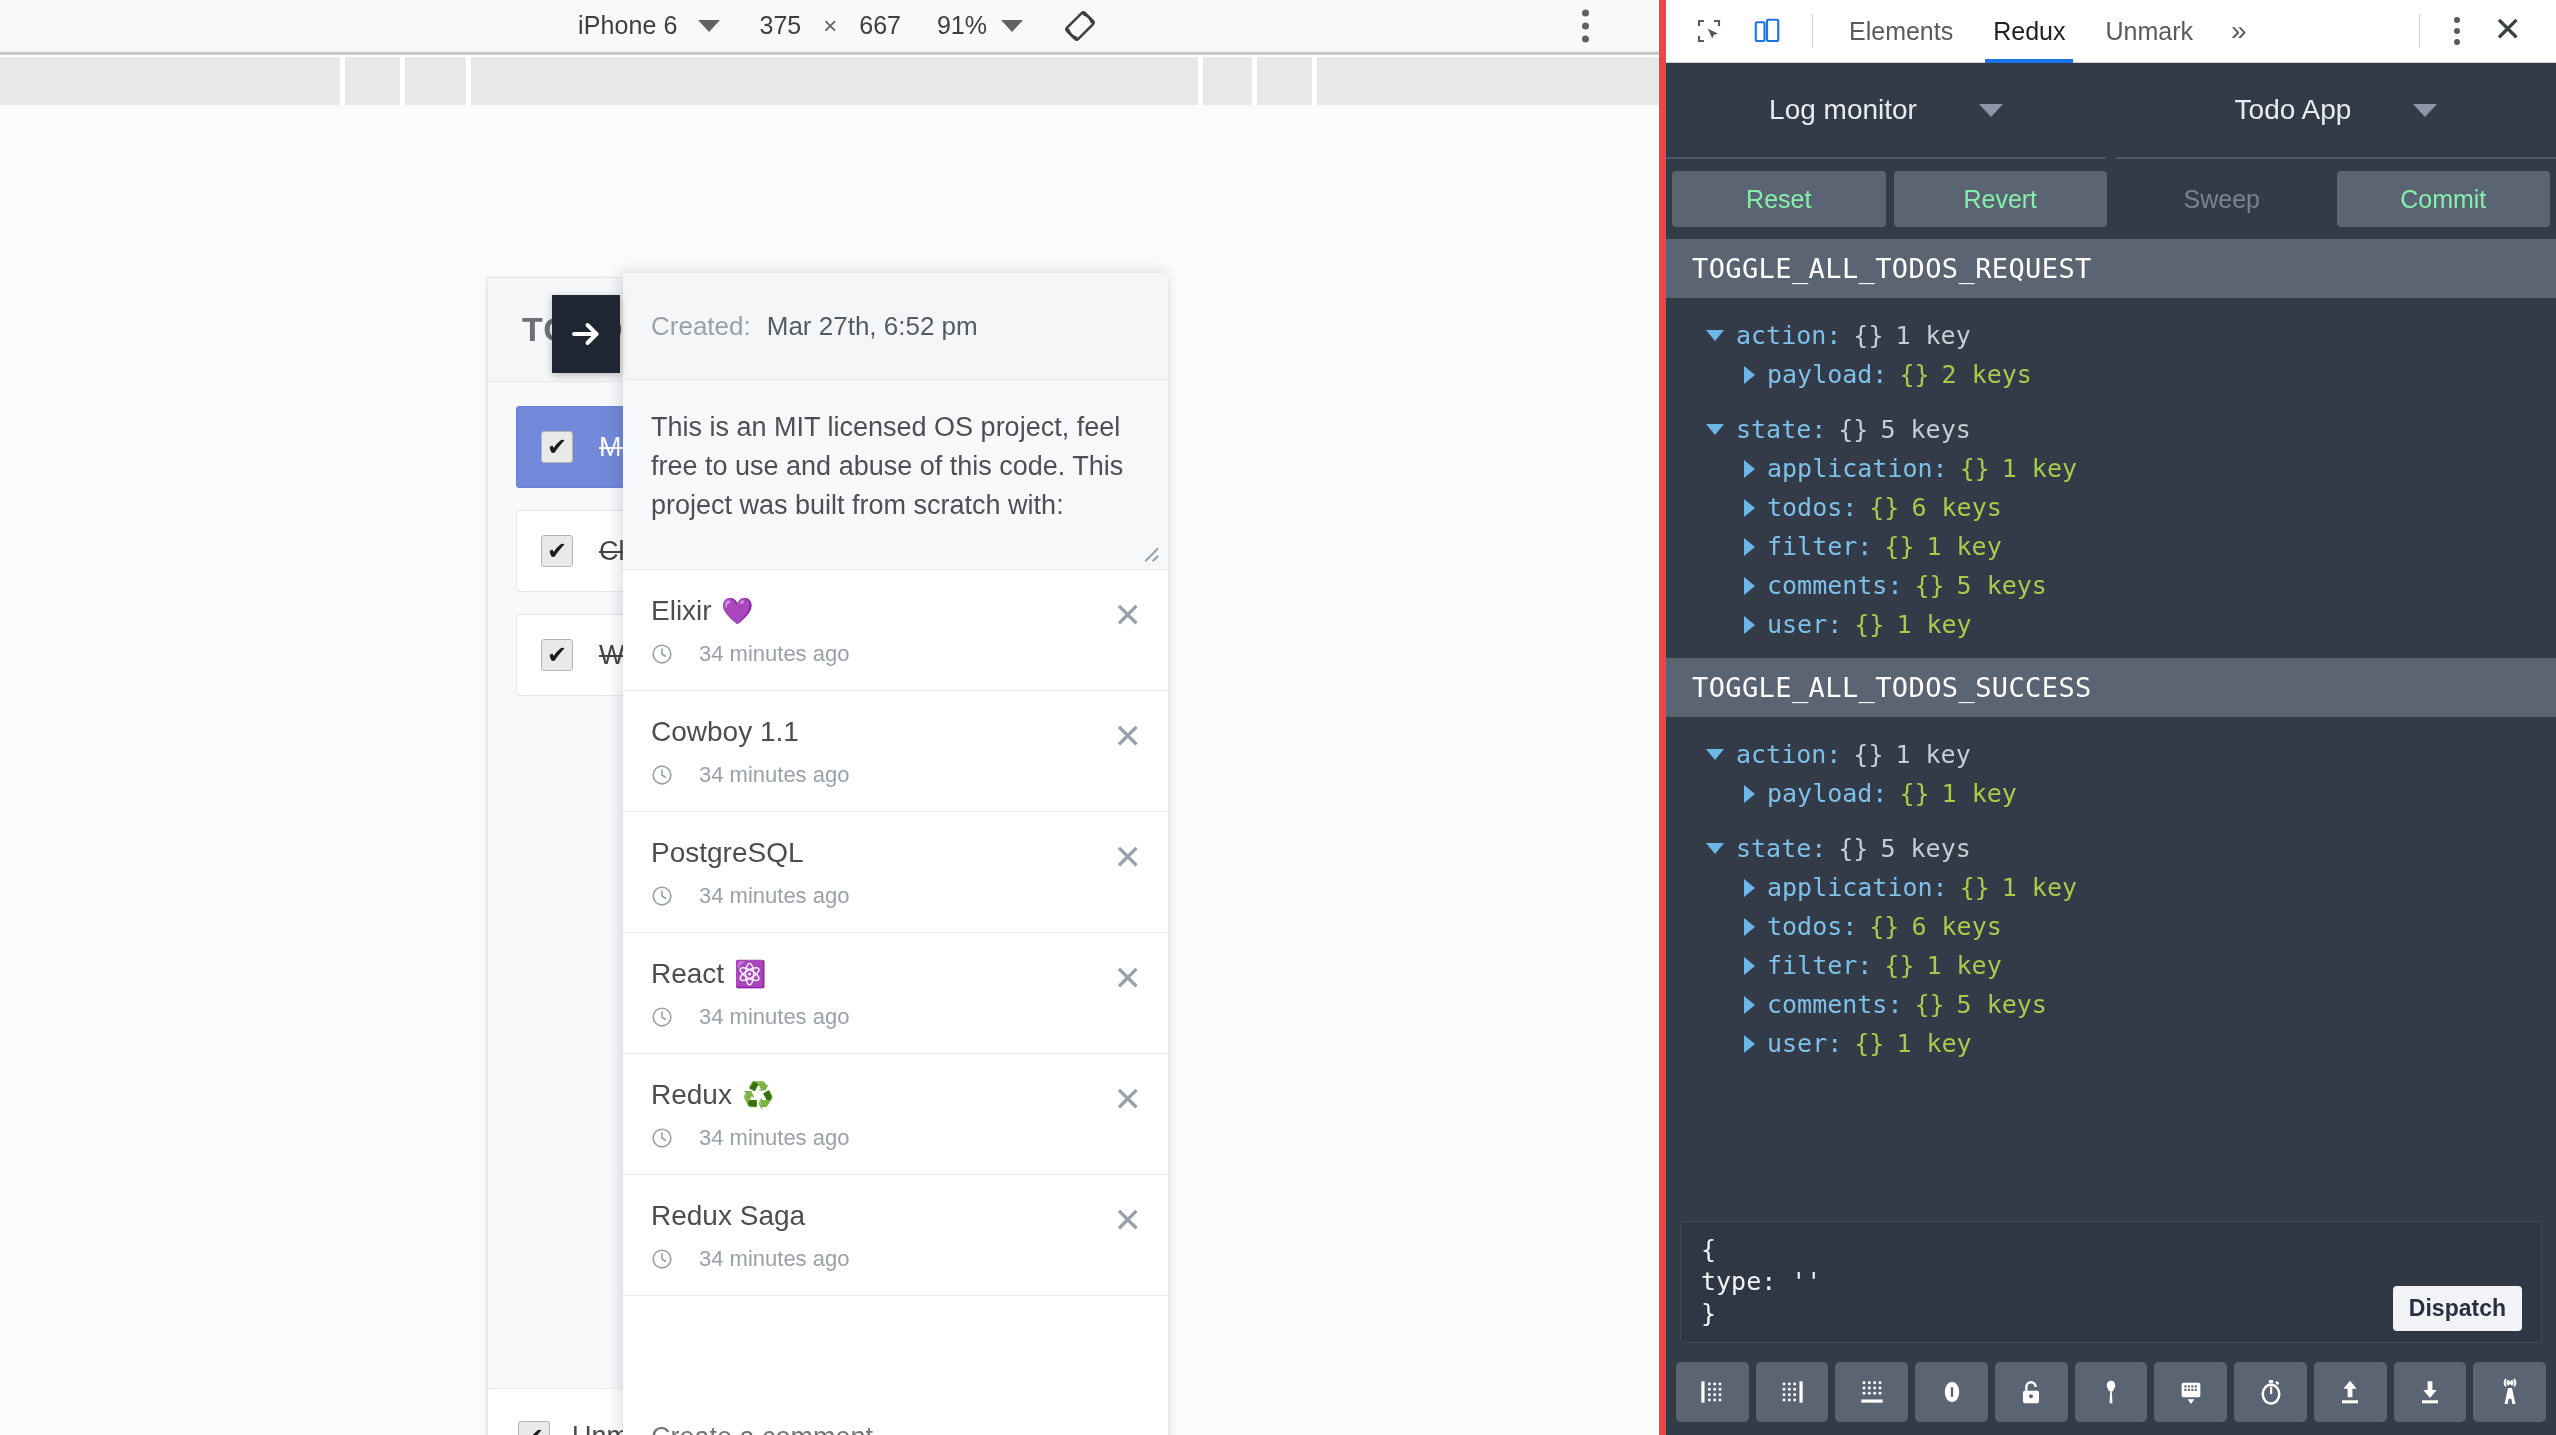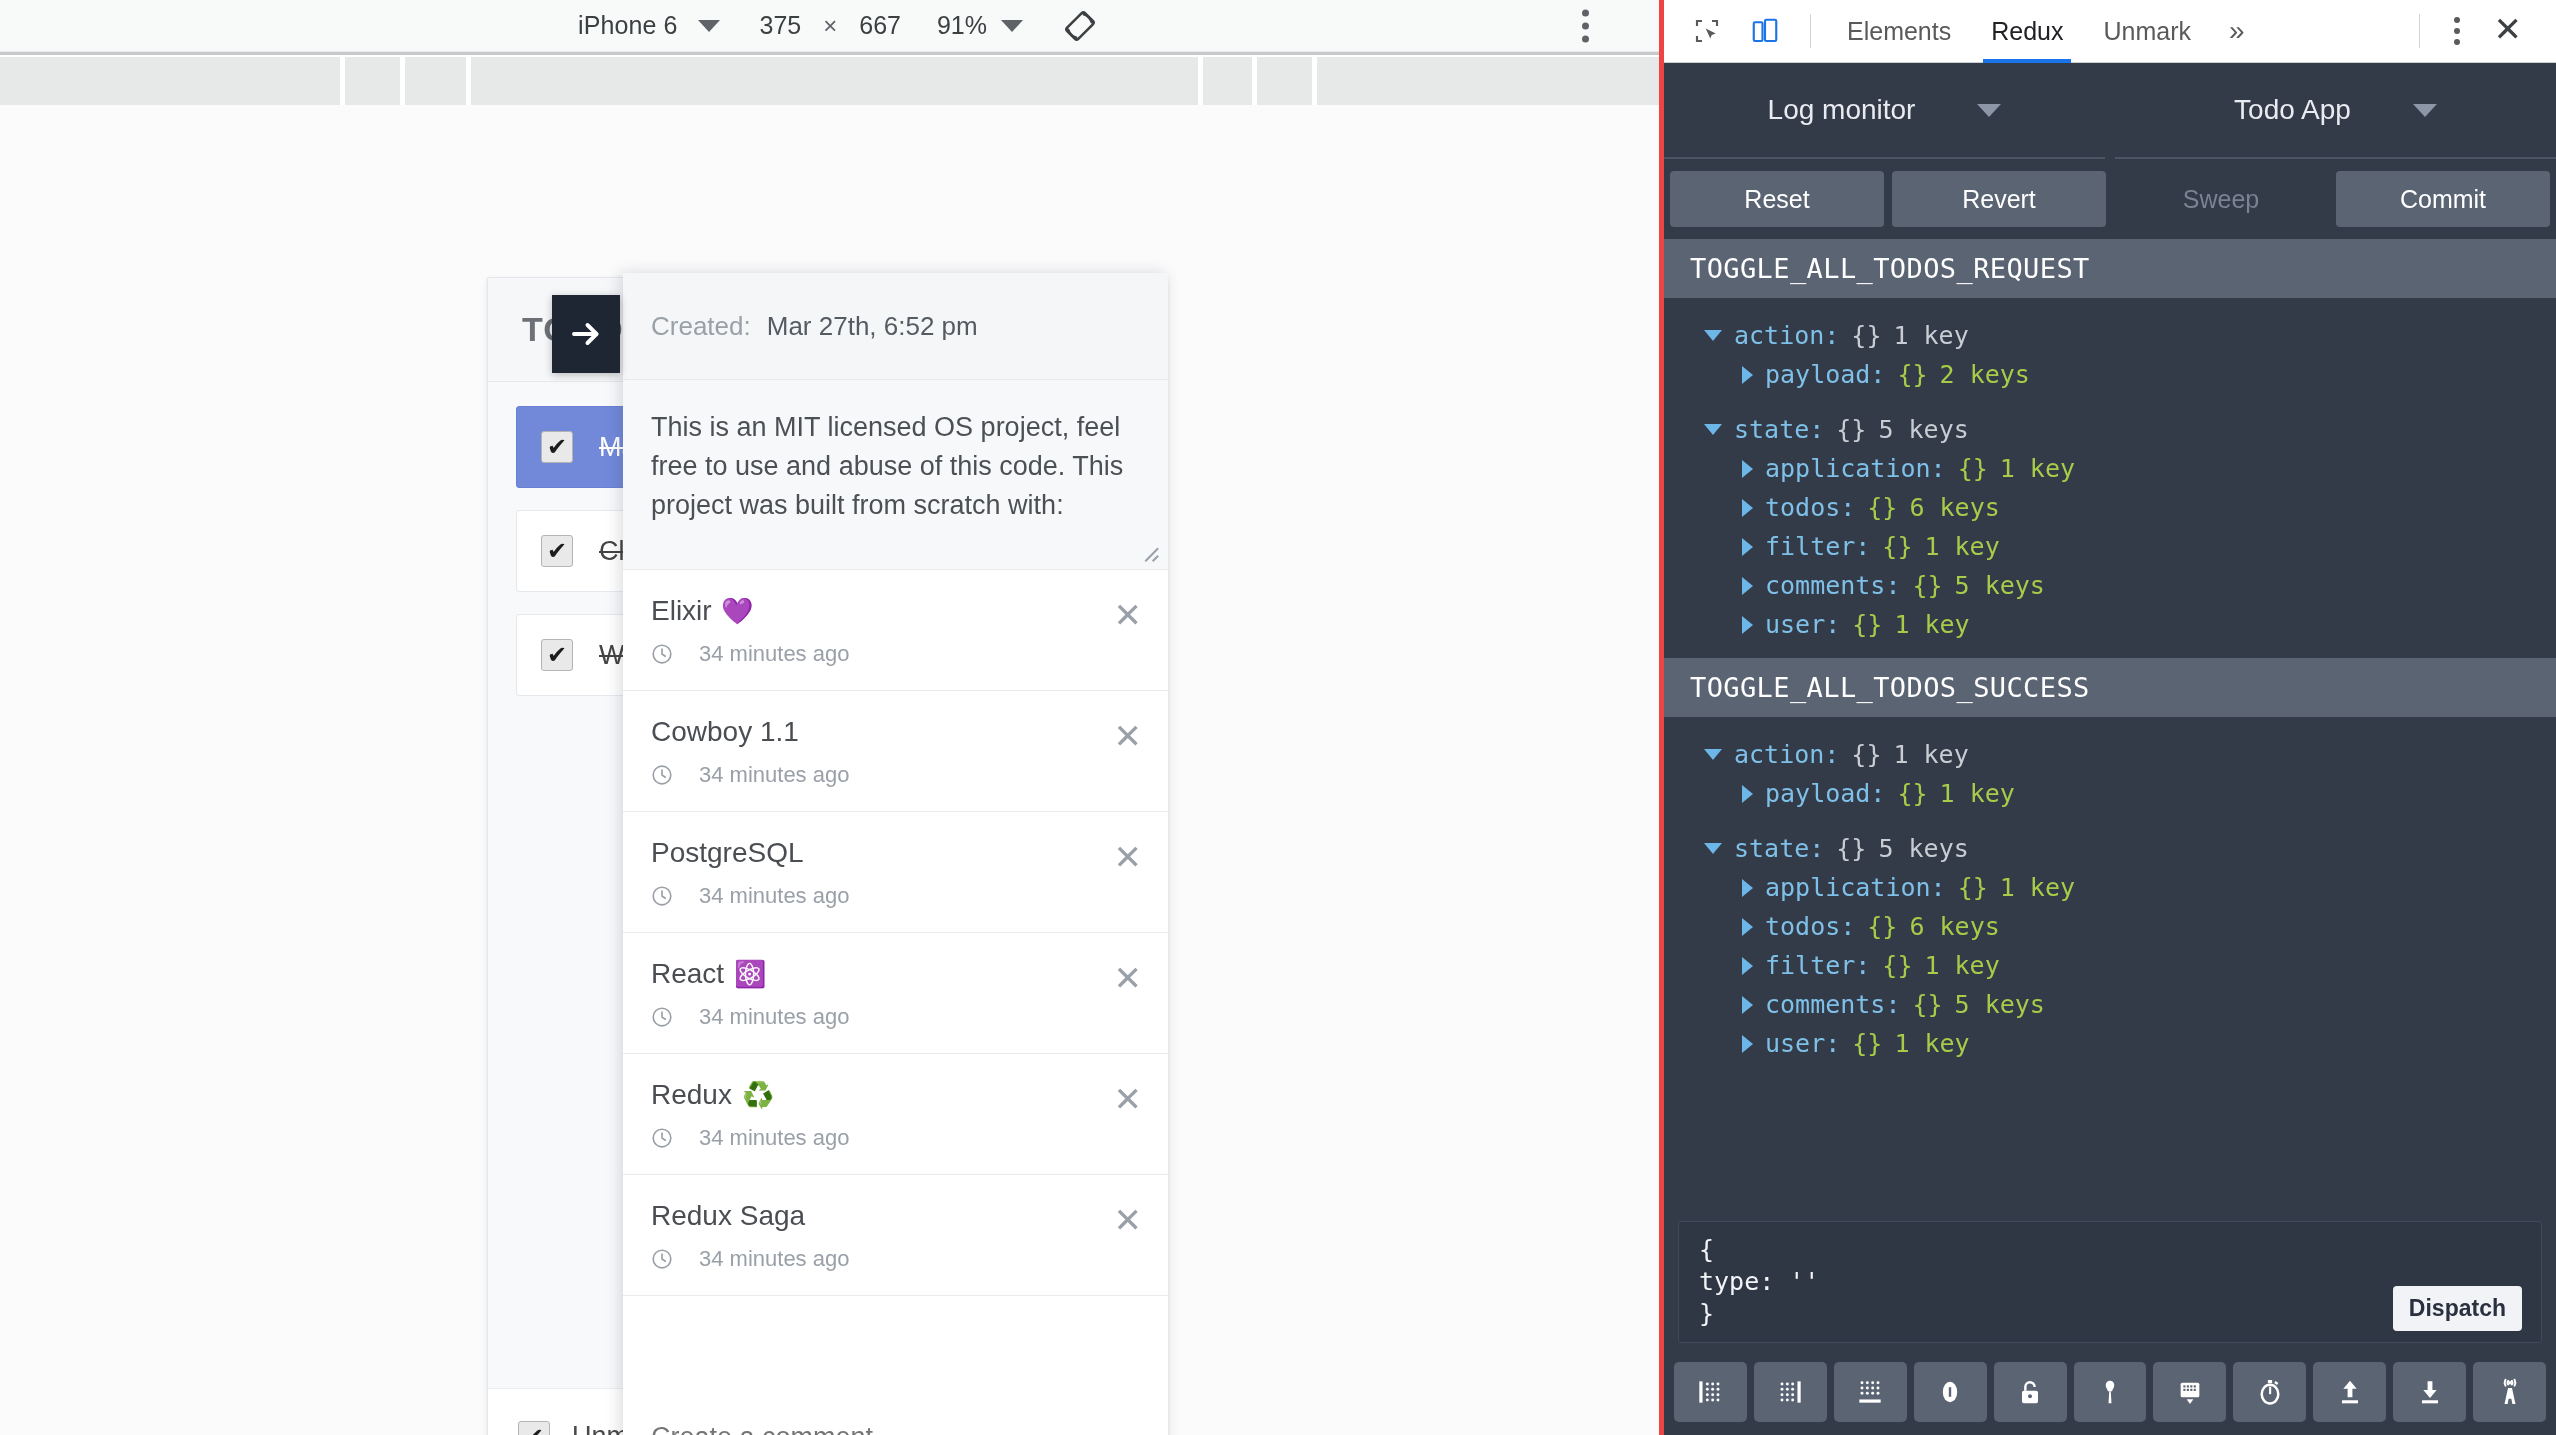--- a/index.html
+++ b/index.html
@@ -106,21 +106,21 @@
   .clock-icon { width:22px; height:22px; display:inline-block; }
   .comment-x {
     position:absolute; right:26px; top:28px; font-size:34px; color:#9aa0a8;
     font-weight:bold; line-height:1; cursor:pointer; font-family:"DejaVu Sans", sans-serif;
   }
   .comment-spacer { height:152px; background:#fff; border-bottom:1px solid #e9ebef; }
   .comment-new { height:96px; display:flex; align-items:center; padding:0 28px; background:#fff; }
   .comment-new input { border:none; outline:none; font-size:27px; color:#9aa0a8; font-family:inherit; width:100%; background:transparent; }
 
   
-  .devtools { width:897px; height:1435px; background:#333a48; display:flex; flex-direction:column; border-left:5px solid #ef4444; }
+  .devtools { width:897px; height:1435px; background:#333a48; display:flex; flex-direction:column; border-left:7px solid #ef4444; }
 
   .dt-tabbar {
     height:63px; min-height:63px; background:#fff; display:flex; align-items:center;
     padding:0 16px; gap:4px; border-bottom:1px solid #cdcdcd;
   }
   .tb-icon-btn { width:54px;height:50px;display:flex;align-items:center;justify-content:center;cursor:pointer;border-radius:3px; }
   .tb-icon-btn.active { }
   .tb-sep { width:1px;height:34px;background:#d4d4d4;margin:0 14px; }
   .tb-tab { font-size:25px; color:#5a5a5a; padding:0 18px; height:63px; display:flex; align-items:center; cursor:pointer; position:relative;}
   .tb-tab.sel { color:#202124; }
@@ -135,21 +135,21 @@
   .rh-cell {
     flex:1; display:flex; align-items:center; justify-content:center; gap:62px;
     border-bottom:2px solid #4b5566; cursor:pointer;
   }
   .rh-cell + .rh-cell { margin-left:10px; }
   .rh-label { font-size:28px; color:#e8ebf0; }
   .rh-caret { width:0;height:0;border-left:12px solid transparent;border-right:12px solid transparent;border-top:13px solid #8d96a6; }
 
   .redux-actions { height:80px; min-height:80px; display:flex; align-items:center; gap:8px; padding:0 6px; }
   .ra-btn {
-    flex:1; height:56px; background:#5b6473; color:#ffffff; border:none; border-radius:4px;
+    flex:1; height:56px; background:#5b6473; color:#86efac; border:none; border-radius:4px;
     font-size:25px; font-family:inherit; cursor:pointer;
   }
   .ra-btn.disabled { background:transparent; color:#7a8393; cursor:default; }
 
   .redux-log { flex:1; overflow:hidden; background:#333a48; }
   .log-entry { }
   .log-title {
     background:#5b6473; color:#fff; font-size:27px; font-weight:normal;
     padding:14px 26px; letter-spacing:.4px;
     font-family:"DejaVu Sans Mono", monospace;

